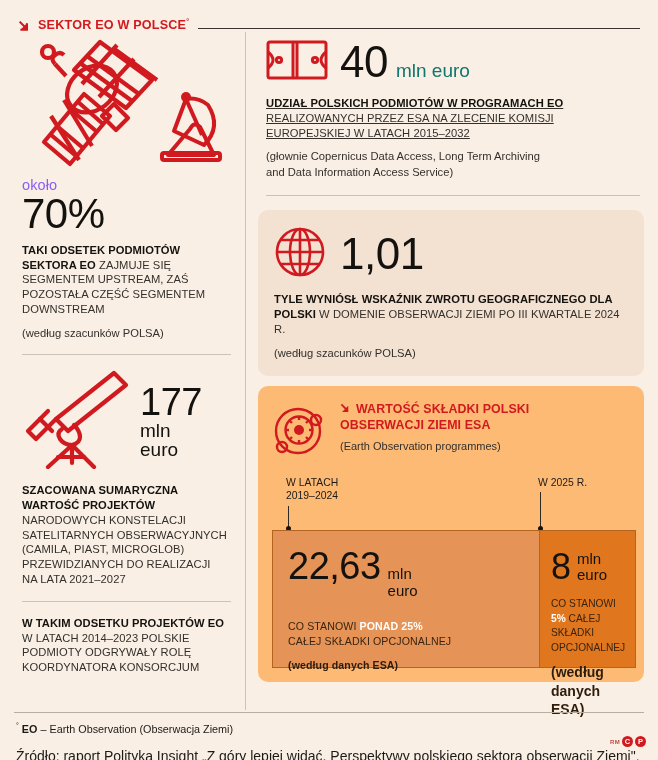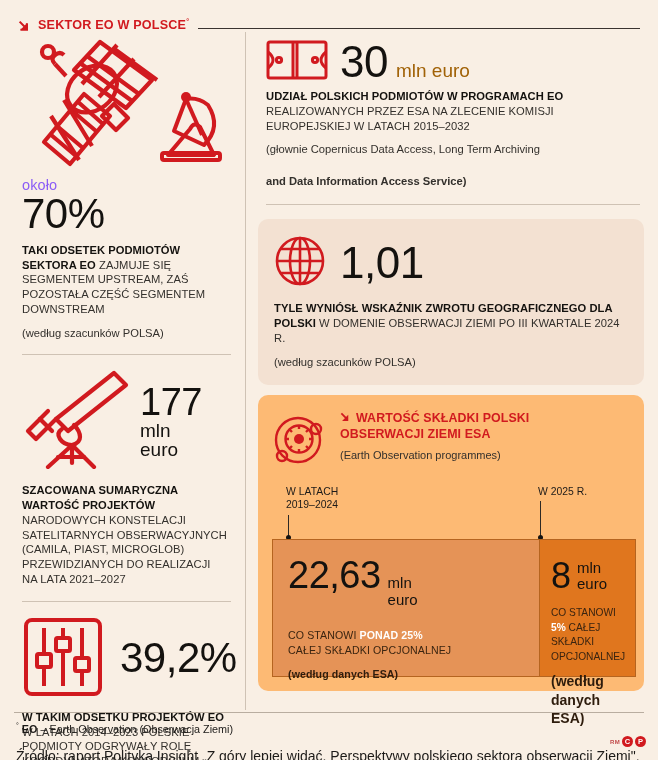--- a/index.html
+++ b/index.html
@@ -31,21 +31,21 @@
 
   .label-small { font-size: 14.5px; color: #8b5cf6; margin-top: 4px; letter-spacing: .1px; }
   .bignum { font-size: 42px; font-weight: 300; line-height: 1.02; letter-spacing: -0.5px; color: #14120f; }
   .bignum-md { font-size: 38px; font-weight: 300; line-height: 1; letter-spacing: -0.5px; color: #14120f; }
 
   .desc { font-size: 11.2px; line-height: 1.32; color: #33302c; letter-spacing: .05px; margin-top: 7px; }
   .desc b { font-weight: bold; color: #14120f; }
   .note { font-size: 11.2px; line-height: 1.3; color: #33302c; margin-top: 9px; }
 
   .unit { font-size: 19px; font-weight: 400; line-height: 1.02; color: #14120f; }
-  .unit-inline { font-size: 19px; font-weight: 400; color: #a16207; text-align: right; }
+  .unit-inline { font-size: 19px; font-weight: 400; color: #0f766e; text-align: right; }
 
   
   .right { position: absolute; left: 258px; top: 38px; width: 386px; }
 
   .r-top { padding: 0 4px 0 8px; }
   .money-row { display: flex; align-items: center; gap: 12px; }
   .r-hdiv { height: 1px; background: #cfc2b4; margin: 16px 0 0 0; }
 
   .panel { background: #f3e1d2; border-radius: 10px; padding: 16px 16px 16px 16px; margin-top: 14px; }
 
@@ -177,34 +177,20 @@
           <div class="unit">mln</div>
           <div class="unit">euro</div>
         </span>
       </div>
       <div class="desc" style="margin-top:10px;"><b>SZACOWANA SUMARYCZNA WARTOŚĆ PROJEKTÓW</b><span> NARODOWYCH KONSTELACJI SATELITARNYCH OBSERWACYJNYCH (CAMILA, PIAST, MICROGLOB) PRZEWIDZIANYCH DO REALIZACJI NA LATA 2021–2027</span></div>
     </div>
 
     <div class="hdiv"></div>
 
     <div class="lblock">
-      <div class="icon-row" style="align-items:center;">
-        <span>
-          <svg width="82" height="82" viewBox="0 0 82 82">
-            <g fill="none" stroke="#d11a1f" stroke-width="4" stroke-linejoin="round">
-              <rect x="4" y="4" width="74" height="74" rx="6"></rect>
-              <path d="M22 12 L22 70 M41 12 L41 70 M60 12 L60 70"></path>
-              <rect x="15" y="38" width="14" height="13" rx="1.5" fill="#f9efe4"></rect>
-              <rect x="34" y="22" width="14" height="13" rx="1.5" fill="#f9efe4"></rect>
-              <rect x="53" y="42" width="14" height="13" rx="1.5" fill="#f9efe4"></rect>
-            </g>
-          </svg>
-        </span>
-        <span class="bignum" style="margin-left:16px;">39,2%</span>
-      </div>
       <div class="desc" style="margin-top:8px;"><b>W TAKIM ODSETKU PROJEKTÓW EO</b><span> W LATACH 2014–2023 POLSKIE PODMIOTY ODGRYWAŁY ROLĘ KOORDYNATORA KONSORCJUM</span></div>
     </div>
   </div>
 
   <div class="right">
 
     <div class="r-top">
       <div class="money-row">
         <span>
           <svg width="62" height="44" viewBox="0 0 62 44">
@@ -212,27 +198,27 @@
               <rect x="2" y="4" width="58" height="36" rx="2"></rect>
               <path d="M31 4 L31 40"></path>
               <path d="M27 4 L27 40"></path>
               <path d="M2 14 q10 8 0 16 M60 14 q-10 8 0 16"></path>
               <circle cx="13" cy="22" r="2.6"></circle>
               <circle cx="49" cy="22" r="2.6"></circle>
             </g>
           </svg>
         </span>
         <span style="display:flex;align-items:baseline;gap:8px;">
-          <span class="bignum" style="font-size:44px;">30</span>
+          <span class="bignum" style="font-size:44px;">40</span>
           <span class="unit-inline">mln euro</span>
         </span>
       </div>
-      <div class="desc" style="margin-top:3px;"><b>UDZIAŁ POLSKICH PODMIOTÓW W PROGRAMACH EO</b><span> REALIZOWANYCH PRZEZ ESA NA ZLECENIE KOMISJI EUROPEJSKIEJ W LATACH 2015–2032</span></div>
+      <div class="desc" style="margin-top:10px;text-decoration:underline;"><b>UDZIAŁ POLSKICH PODMIOTÓW W PROGRAMACH EO</b><span> REALIZOWANYCH PRZEZ ESA NA ZLECENIE KOMISJI EUROPEJSKIEJ W LATACH 2015–2032</span></div>
       <div class="note">(głownie Copernicus Data Access, Long Term Archiving</div>
-      <div class="note" style="margin-top:17px;font-weight:bold;">and Data Information Access Service)</div>
+      <div class="note" style="margin-top:1px;">and Data Information Access Service)</div>
       <div class="r-hdiv"></div>
     </div>
 
     <div class="panel">
       <div class="globe-row">
         <span>
           <svg width="52" height="52" viewBox="0 0 52 52">
             <g fill="none" stroke="#d11a1f" stroke-width="2.6">
               <circle cx="26" cy="26" r="23"></circle>
               <ellipse cx="26" cy="26" rx="10" ry="23"></ellipse>

